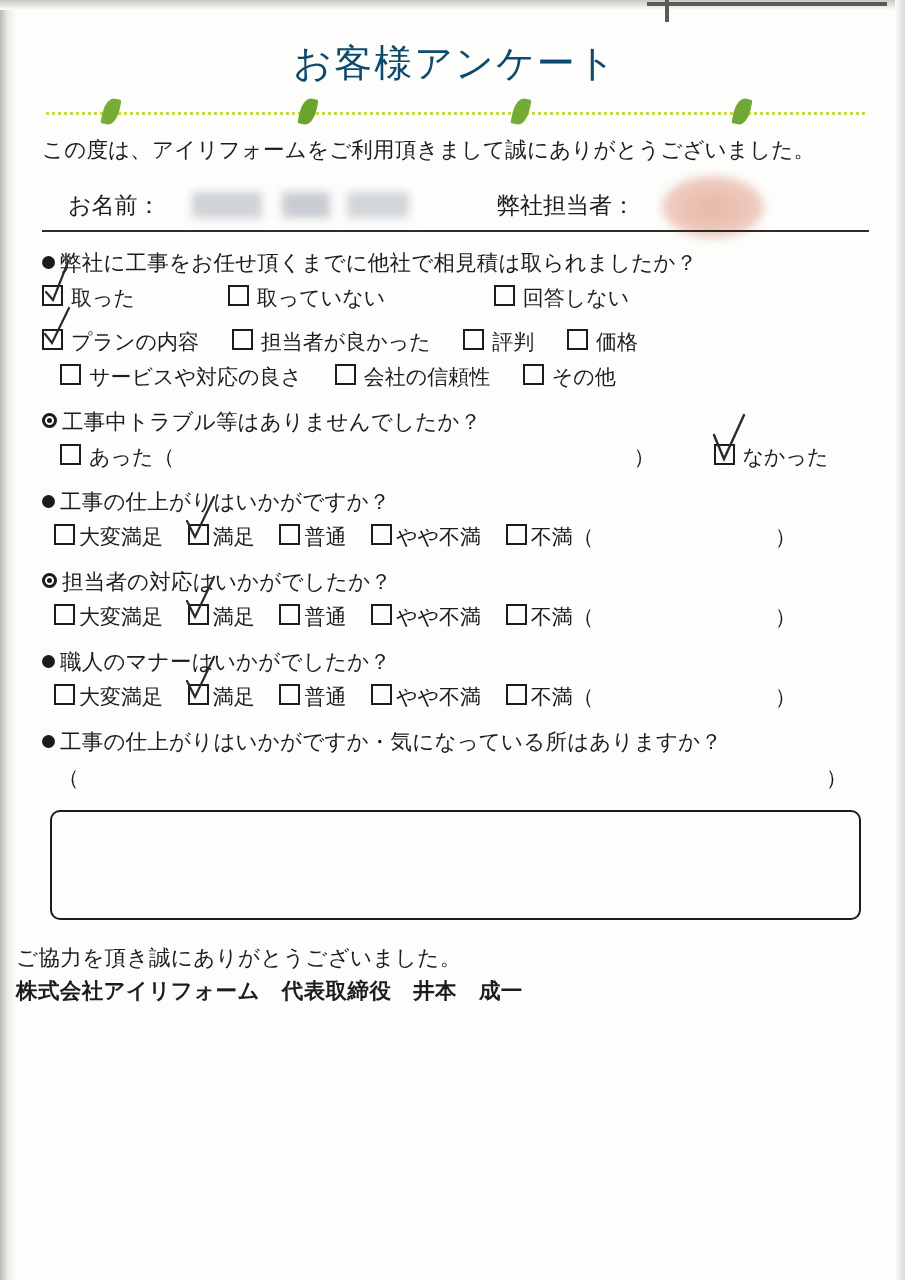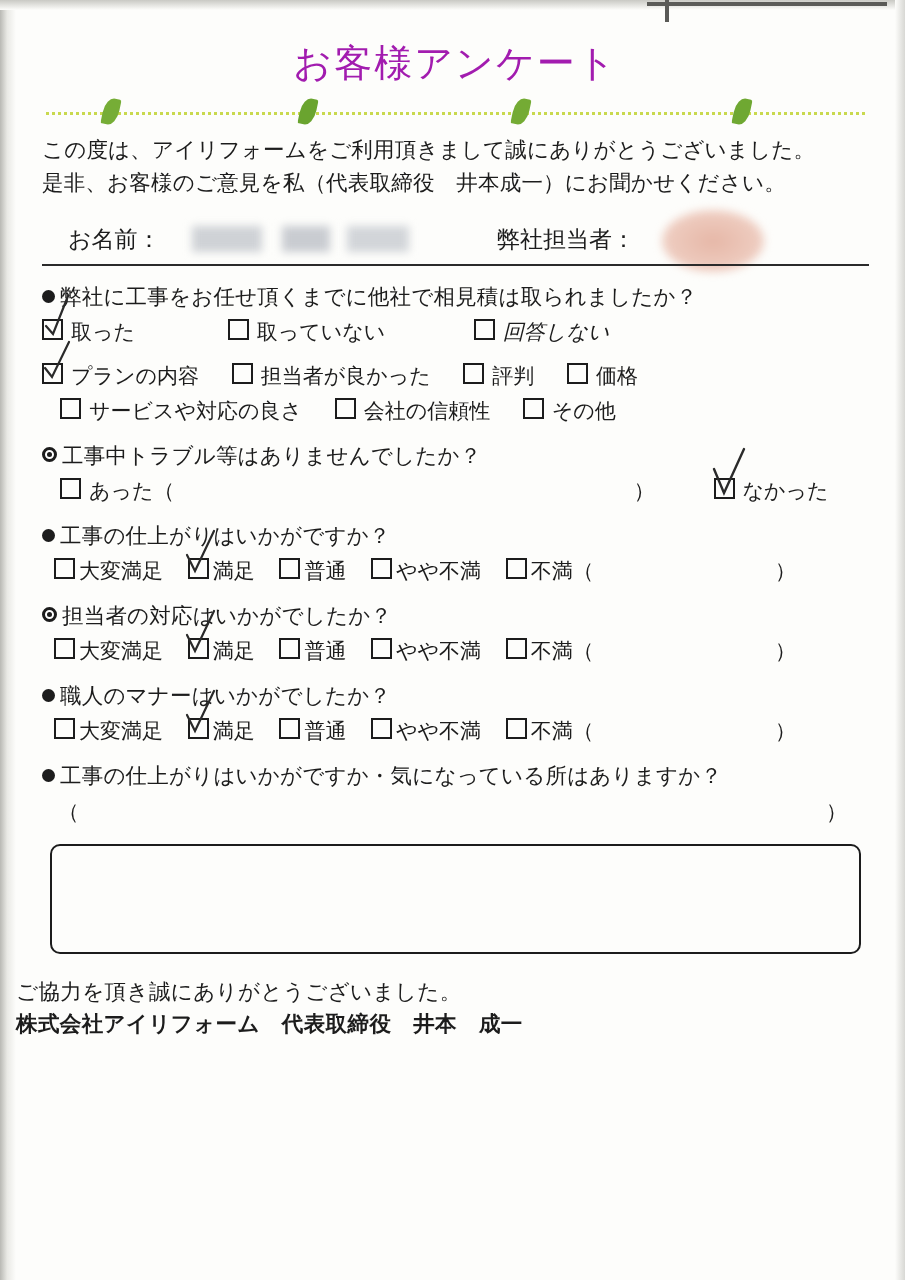--- a/index.html
+++ b/index.html
@@ -58,21 +58,21 @@
     box-sizing: border-box;
     color: #1c1c1c;
   }
 
   .title {
     text-align: center;
     font-size: 38px;
     letter-spacing: 2px;
     font-weight: 500;
     margin: 28px 0 0 0;
-    color: #a21caf;
+    color: #0c4a6e;
     font-family: "DejaVu Sans", sans-serif;
   }
 
   
   .divider {
     position: relative;
     height: 34px;
     margin: 6px 30px 2px 30px;
   }
   .divider .dots {
@@ -238,21 +238,20 @@
     <div class="divider">
       <div class="dots"></div>
       <div class="leaf l1"></div>
       <div class="leaf l2"></div>
       <div class="leaf l3"></div>
       <div class="leaf l4"></div>
     </div>
 
     <div class="intro">
       <div>この度は、アイリフォームをご利用頂きまして誠にありがとうございました。</div>
-      <div>是非、お客様のご意見を私（代表取締役　井本成一）にお聞かせください。</div>
     </div>
 
     <div class="name-row">
       <span class="lbl-name">お名前：</span>
       <span class="redact a"></span>
       <span class="redact b"></span>
       <span class="redact c"></span>
       <span class="lbl-staff">弊社担当者：</span>
       <span class="stamp"></span>
       <span class="rule"></span>
@@ -267,21 +266,21 @@
           <span class="box"></span><span class="opt-label">取った</span>
           <span class="check">
             <svg width="40" height="44" viewBox="0 0 40 44">
                 <path d="M8 34 L15 42 L30 4" stroke="#2a2a2a" stroke-width="2.2" fill="none" stroke-linecap="round"></path>
               </svg>
           </span>
         </span>
         <span class="opt" style="margin-left:60px;">
           <span class="box"></span><span class="opt-label">取っていない</span>
         </span>
-        <span class="opt" style="margin-left:56px;font-style:italic;">
+        <span class="opt" style="margin-left:76px;">
           <span class="box"></span><span class="opt-label">回答しない</span>
         </span>
       </div>
     </div>
 
     <div class="q">
       <div class="opts" style="">
         <span class="opt">
           <span class="box"></span><span class="opt-label">プランの内容</span>
           <span class="check">

